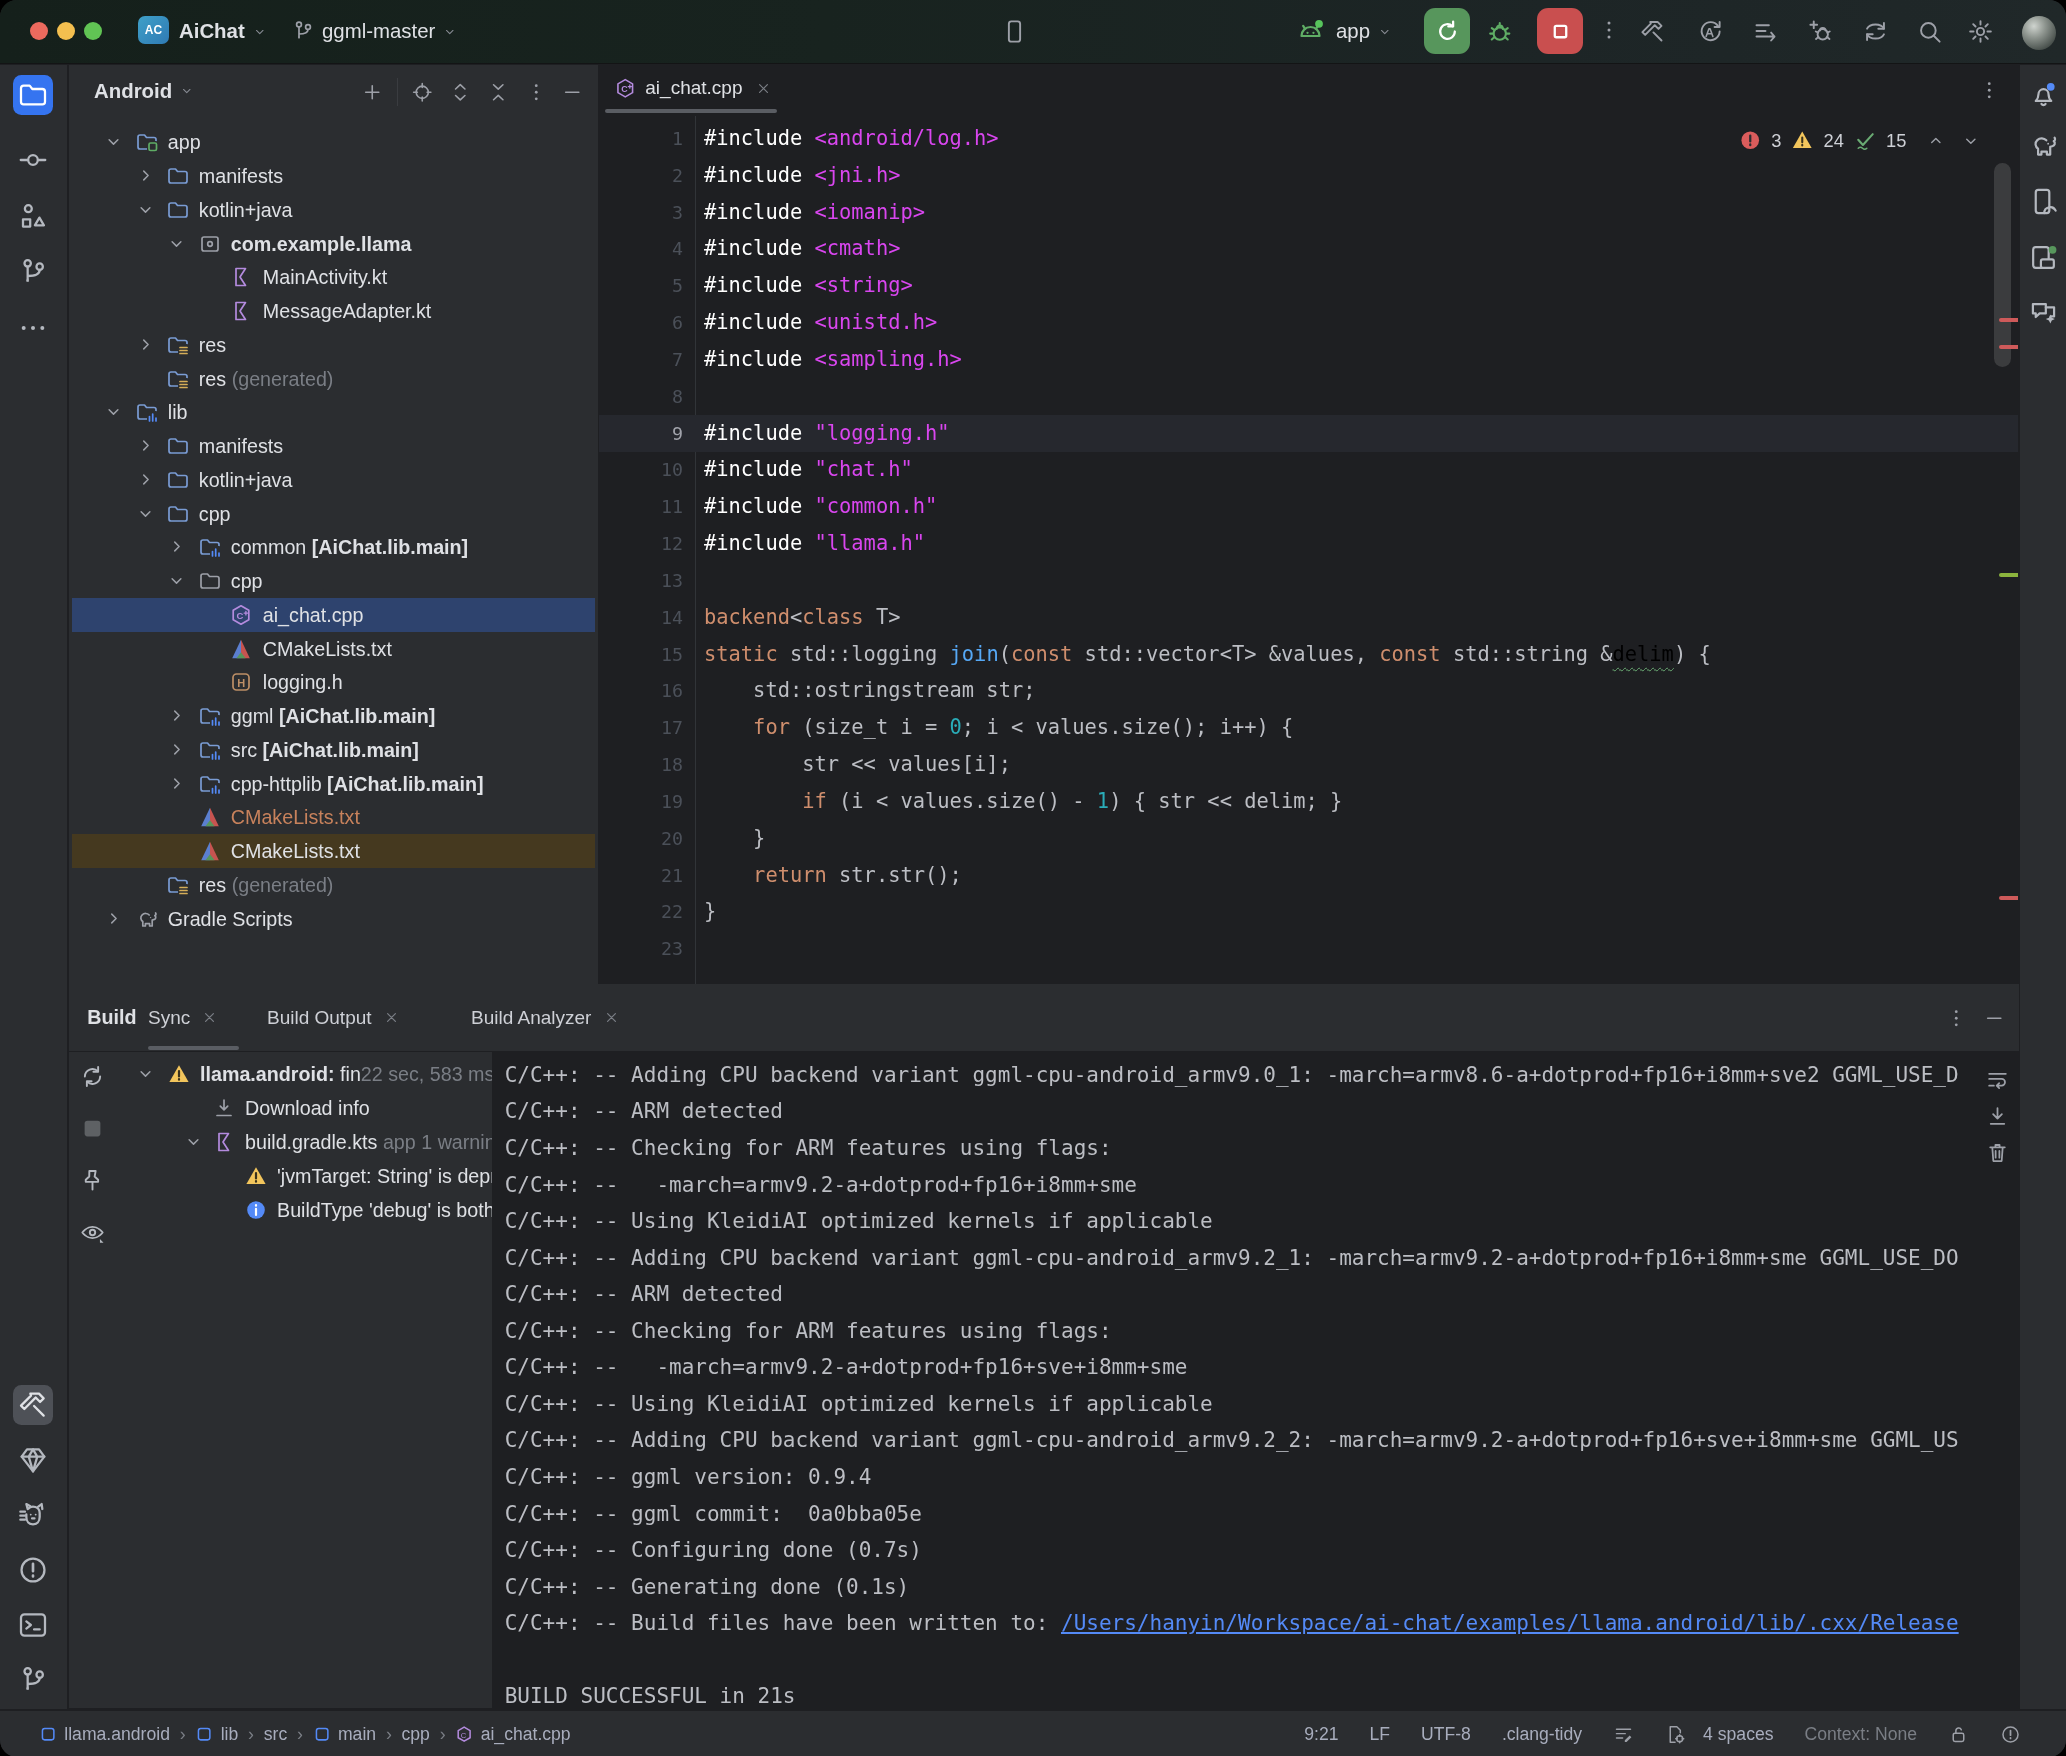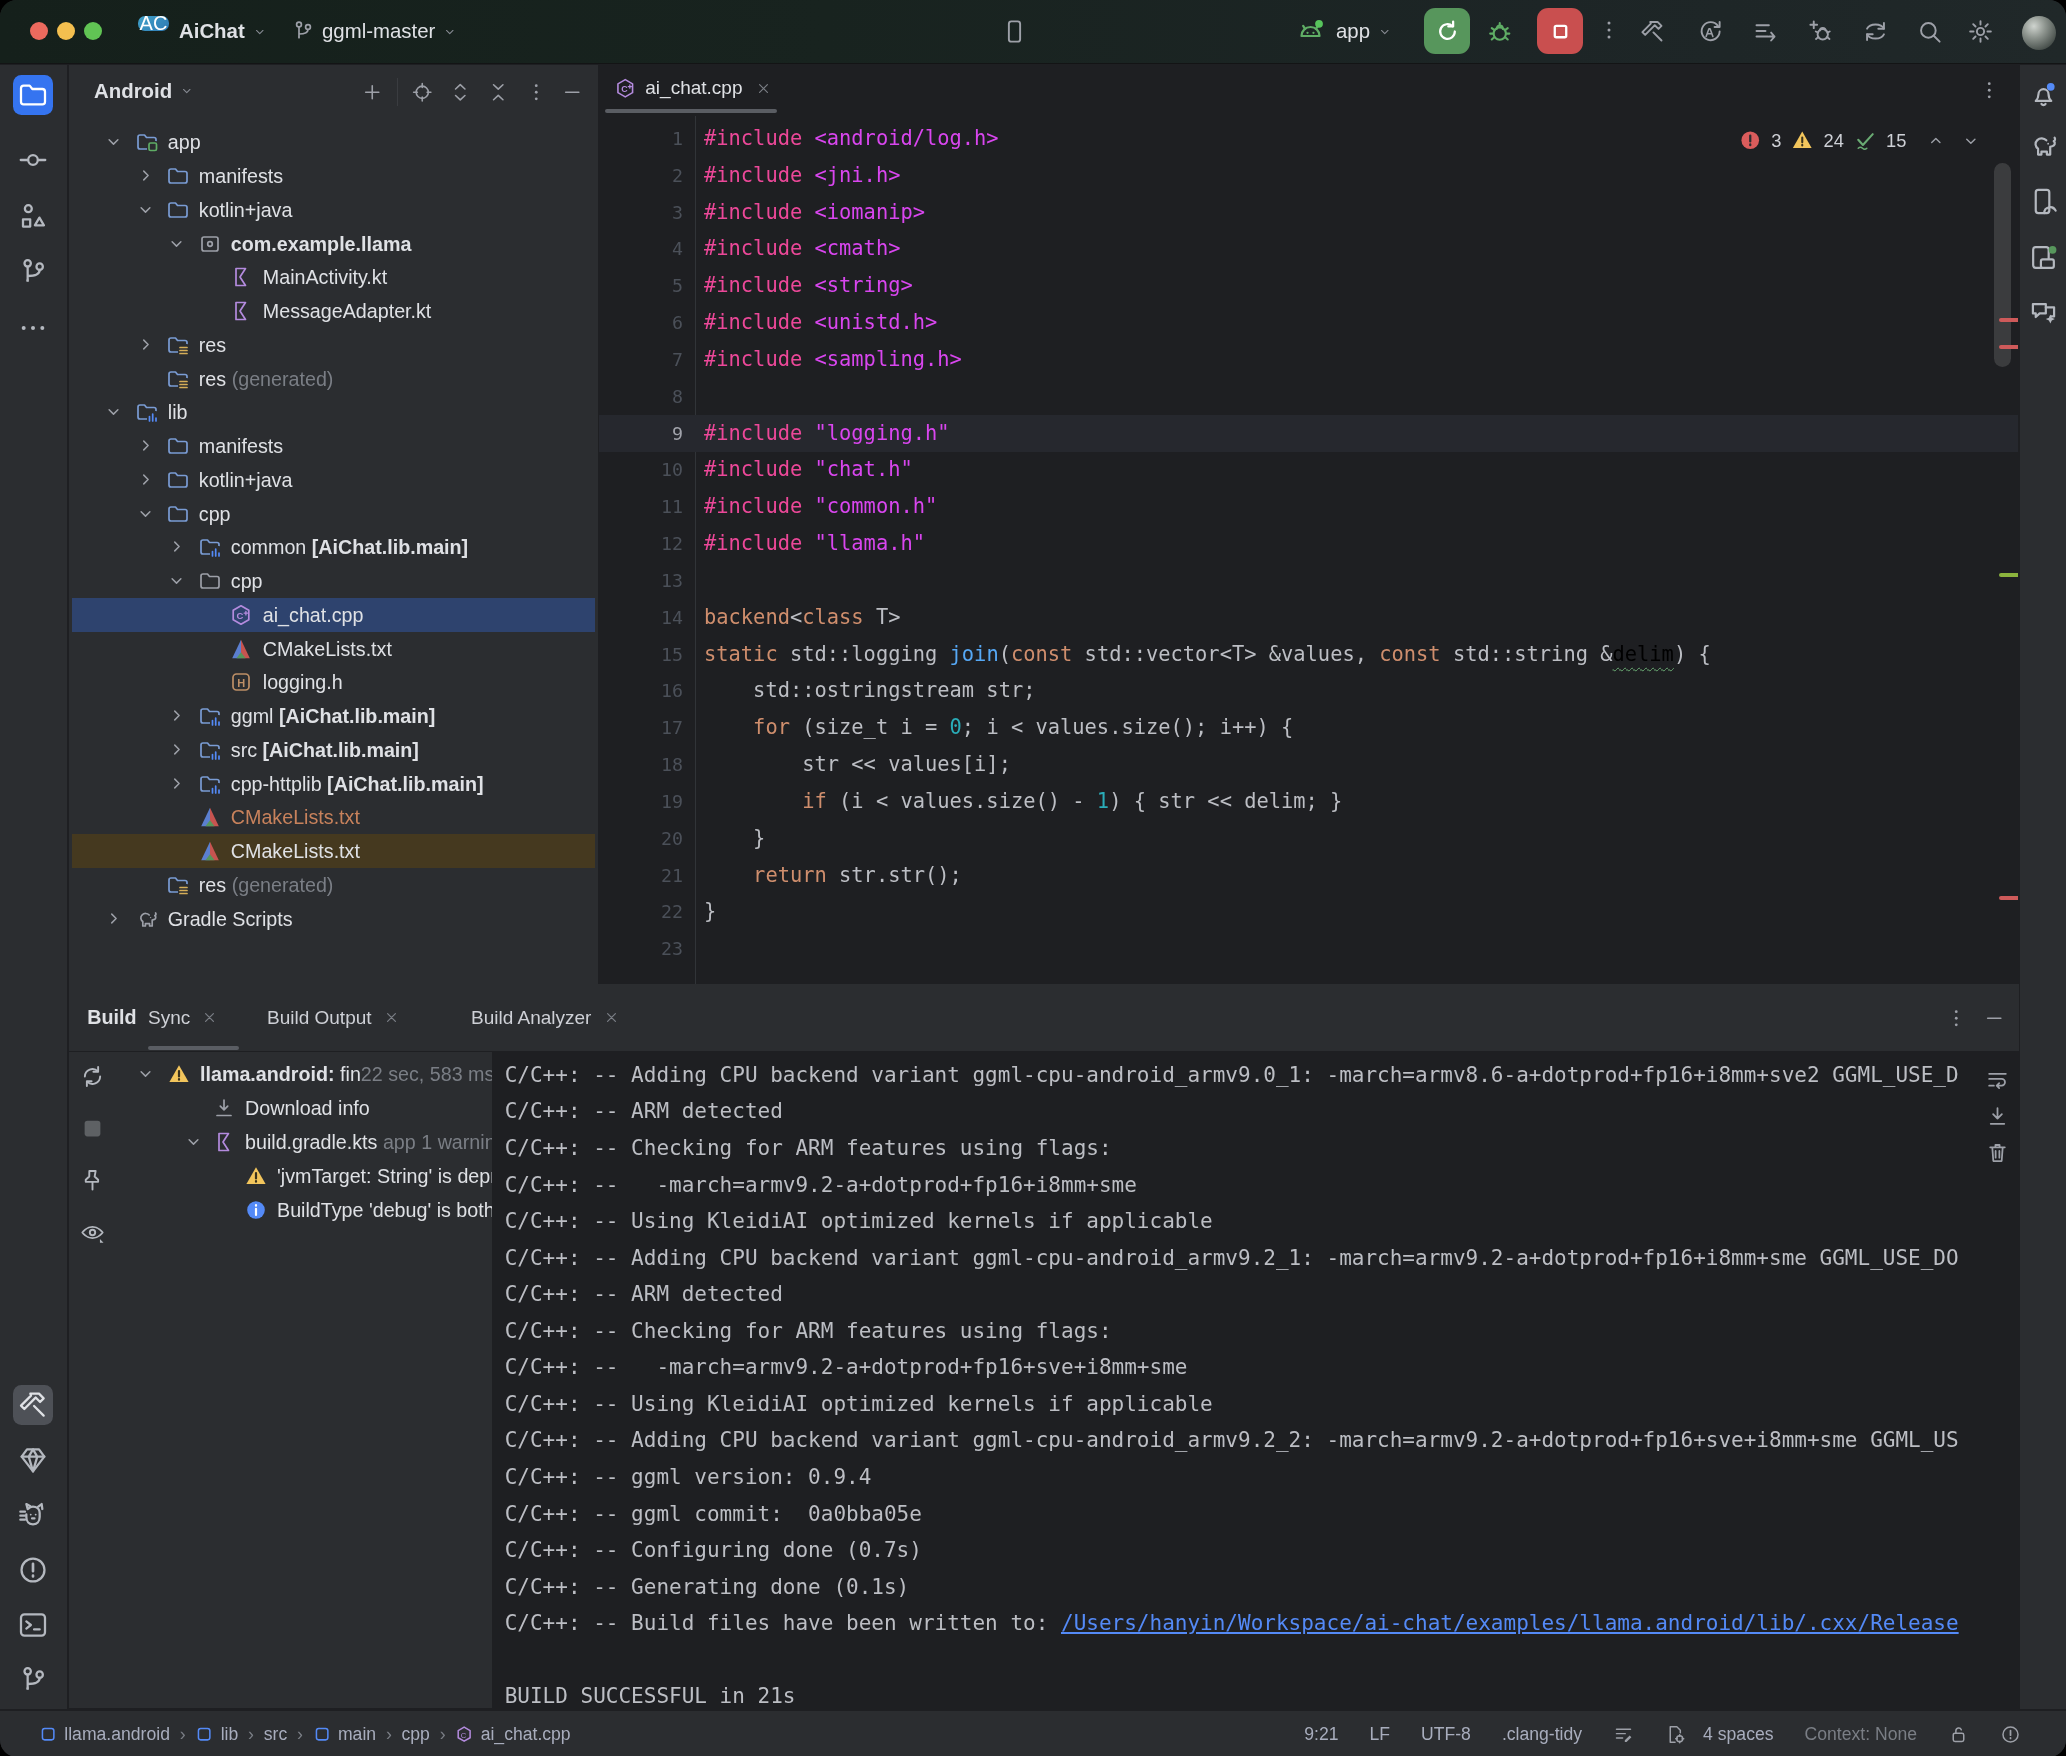--- a/index.html
+++ b/index.html
@@ -7,22 +7,22 @@
   .window{position:absolute;inset:0;border-radius:17px;overflow:hidden;background:#1e1f22;}
   .abs{position:absolute;}
   .icon{display:inline-block;color:#9DA0A8;}
   .icon svg{display:block;width:100%;height:100%;}
 
   
   .titlebar{position:absolute;left:0;top:0;width:2066px;height:63px;
     background:linear-gradient(90deg,#15201b 0%,#18231f 40%,#1d2526 75%,#202829 100%);
     border-bottom:1.4px solid #131415;}
   .light{position:absolute;top:22px;width:18.3px;height:18.3px;border-radius:50%;}
-  .proj-badge{position:absolute;left:138px;top:16px;width:31px;height:15px;border-radius:7px;
-    background:linear-gradient(135deg,#3fa0c8,#2f7ab4);color:#fff;font-weight:normal;font-size:20px;
+  .proj-badge{position:absolute;left:138px;top:16px;width:31px;height:28px;border-radius:7px;
+    background:linear-gradient(135deg,#3fa0c8,#2f7ab4);color:#fff;font-weight:bold;font-size:12px;
     display:flex;align-items:center;justify-content:center;}
   .tb-text{position:absolute;top:0;height:63px;display:flex;align-items:center;color:#DFE1E5;font-size:20.4px;}
   .chev-sm{width:15.5px;height:15.5px;margin-left:7px;color:#878B93;}
   .runbtn{position:absolute;top:8.4px;width:46px;height:46px;border-radius:11.2px;display:flex;align-items:center;justify-content:center;}
   .tb-icon{position:absolute;top:18.3px;width:27px;height:27px;}
   .avatar{position:absolute;left:2022px;top:15.5px;width:34px;height:34px;border-radius:50%;
     background:radial-gradient(circle at 35% 30%,#cfd4cf 0%,#8e958f 35%,#4a524e 75%,#2c312e 100%);}
 
   
   .leftrail{position:absolute;left:0;top:65px;width:67px;height:1644px;background:#2b2d30;border-right:1.4px solid #1e1f22;}
@@ -46,21 +46,21 @@
   
   .editor{position:absolute;left:599px;top:65px;width:1419px;height:920px;background:#1e1f22;overflow:hidden;}
   .tabstrip{position:absolute;left:0;top:0;width:100%;height:51px;}
   .tab{position:absolute;left:5.6px;top:0;height:46px;display:flex;align-items:center;color:#DFE1E5;font-size:19px;}
   .tab-underline{position:absolute;left:5.6px;top:44px;width:172px;height:4.2px;background:#5A5D63;border-radius:2.1px;}
   .gutter-num{position:absolute;width:49px;text-align:right;color:#4B5059;font-family:"DejaVu Sans Mono",monospace;font-size:18.3px;line-height:37px;height:37px;}
   .gutter-num.cur{color:#A1A3AB;}
   .gutter-sep{position:absolute;left:96px;top:51px;width:1.4px;height:869px;background:#313438;}
   .cl{position:absolute;left:105px;height:37px;line-height:37px;font-family:"DejaVu Sans Mono",monospace;font-size:20.4px;white-space:pre;}
   .curline{position:absolute;left:0;width:1419px;height:37px;background:#26282e;}
-  .dir{color:#ec4899}.str{color:#d946ef}.kw{color:#CF8E6D}.fn{color:#56A8F5}.num{color:#2AACB8}.pln{color:#BCBEC4}
+  .dir{color:#ffffff}.str{color:#d946ef}.kw{color:#CF8E6D}.fn{color:#56A8F5}.num{color:#2AACB8}.pln{color:#BCBEC4}
   .sqg{text-decoration:underline wavy #6AAB73 1.1px;text-underline-offset:5.6px;}
   .insp{position:absolute;top:63px;height:25px;display:flex;align-items:center;gap:9.8px;color:#CED0D6;font-size:18.3px;}
   .insp .icon{width:22.5px;height:22.5px;}
   .stripe{position:absolute;width:24px;height:4.2px;border-radius:2.1px;}
   .sb-thumb{position:absolute;left:1395px;top:98px;width:17px;height:204px;border-radius:8.4px;background:rgba(255,255,255,.13);}
 
   
   .rightrail{position:absolute;left:2019px;top:65px;width:47px;height:1644px;background:#2b2d30;border-left:1.4px solid #1e1f22;}
   .rr-ic{position:absolute;left:8.4px;width:31px;height:31px;color:#B4B8BF;}
 

